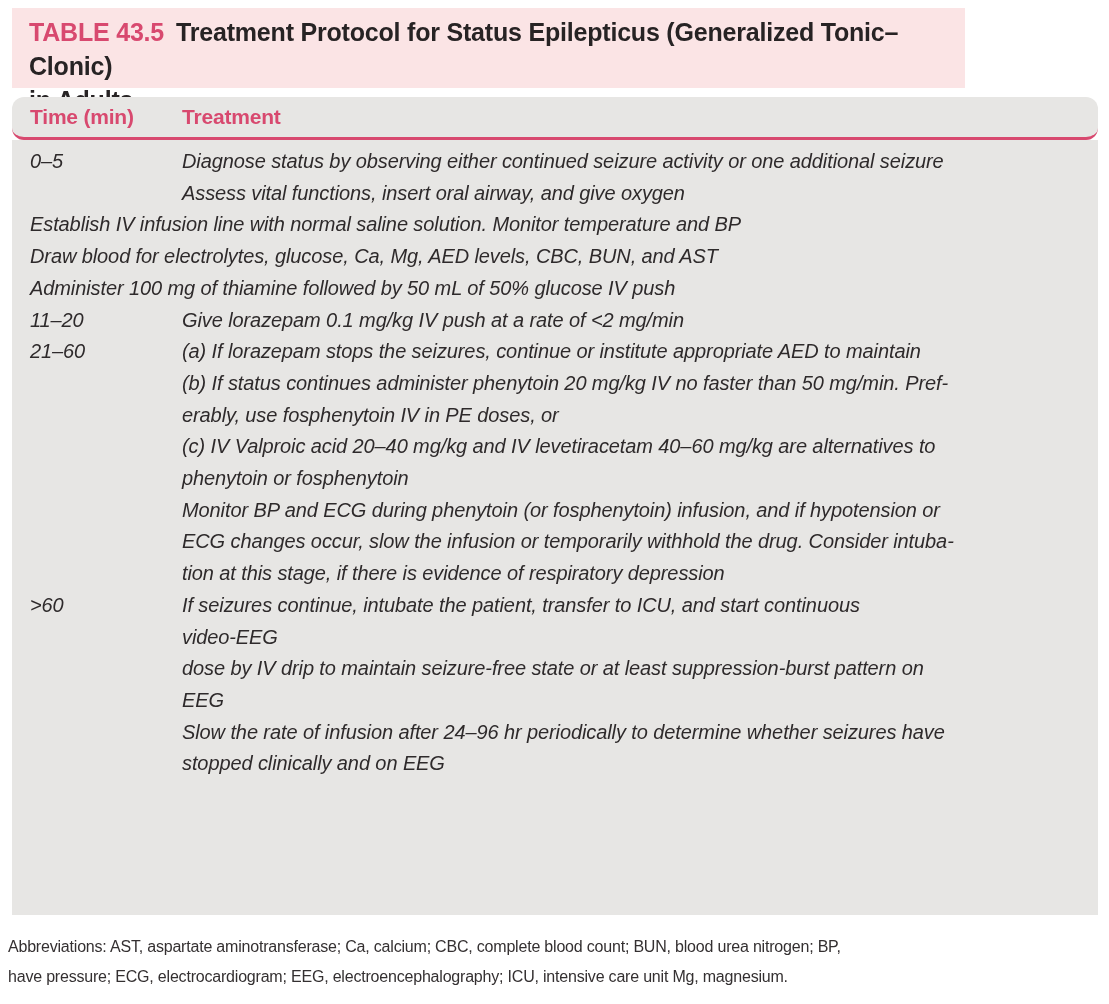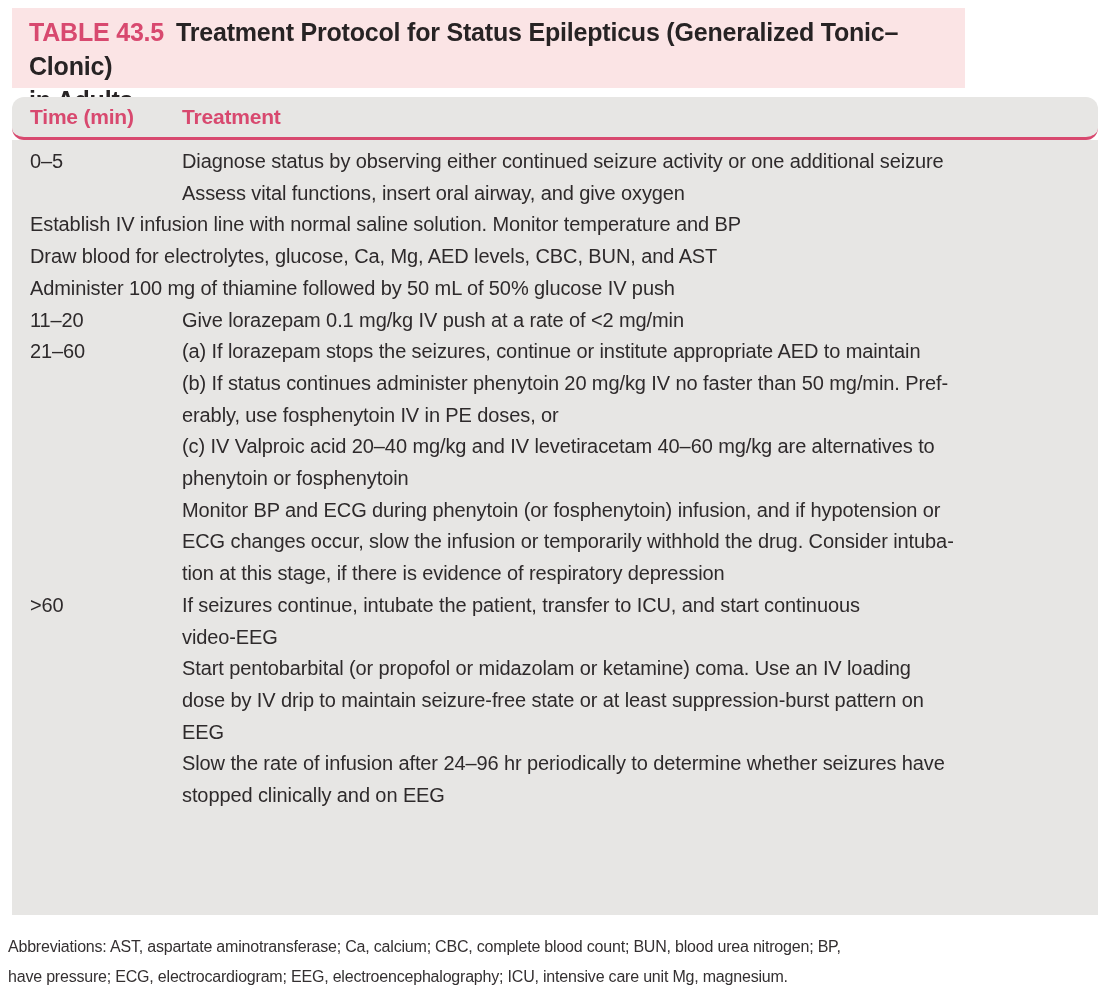--- a/index.html
+++ b/index.html
@@ -39,21 +39,21 @@
 
   
   .tbody {
     position: absolute; left: 12px; top: 140px; width: 1086px; height: 775px;
     background: var(--row-bg, #e7e6e4);
     padding: 6px 0 0 18px;
     font-size: 20px; line-height: 31.7px;
     color: var(--text, #2e2a2b);
     letter-spacing: -0.1px;
   }
-  .row { display: flex; }
+  .row { display: flex; font-style: italic; }
   .time-cell { width: 152px; flex: 0 0 152px; white-space: nowrap; }
   .treatment-cell { flex: 1; min-width: 0; }
   .treatment-line { white-space: nowrap; }
 
   
   .footnote {
     position: absolute; left: 8px; top: 932px; width: 1098px;
     font-size: 16px; line-height: 30px;
     color: var(--footnote-text, #343031);
     letter-spacing: -0.2px;
@@ -107,21 +107,20 @@
           <div class="treatment-line">Monitor BP and ECG during phenytoin (or fosphenytoin) infusion, and if hypotension or</div>
           <div class="treatment-line">ECG changes occur, slow the infusion or temporarily withhold the drug. Consider intuba-</div>
           <div class="treatment-line">tion at this stage, if there is evidence of respiratory depression</div>
         </div>
       </div>
       <div class="row">
         <div class="time-cell">&gt;60</div>
         <div class="treatment-cell">
           <div class="treatment-line">If seizures continue, intubate the patient, transfer to ICU, and start continuous</div>
           <div class="treatment-line">video-EEG</div>
-          <div class="treatment-line">Start pentobarbital (or propofol or midazolam or ketamine) coma. Use an IV loading</div>
           <div class="treatment-line">dose by IV drip to maintain seizure-free state or at least suppression-burst pattern on</div>
           <div class="treatment-line">EEG</div>
           <div class="treatment-line">Slow the rate of infusion after 24–96 hr periodically to determine whether seizures have</div>
           <div class="treatment-line">stopped clinically and on EEG</div>
         </div>
       </div>
     </div>
 
   <div class="footnote">
       <div class="footnote-line">Abbreviations: AST, aspartate aminotransferase; Ca, calcium; CBC, complete blood count; BUN, blood urea nitrogen; BP,</div>

